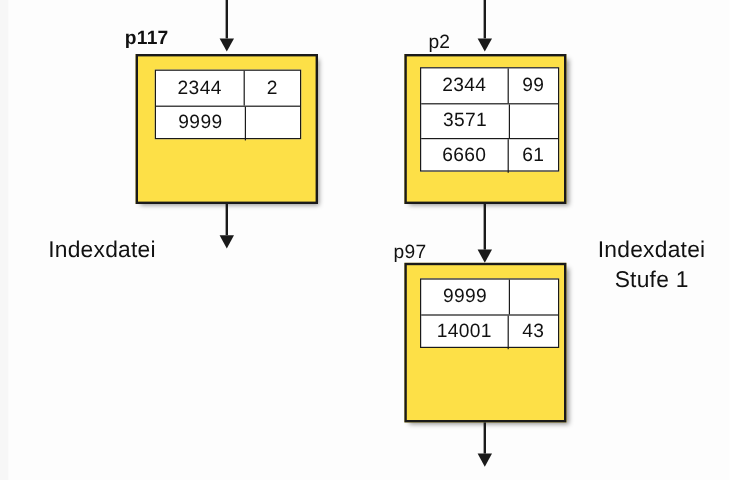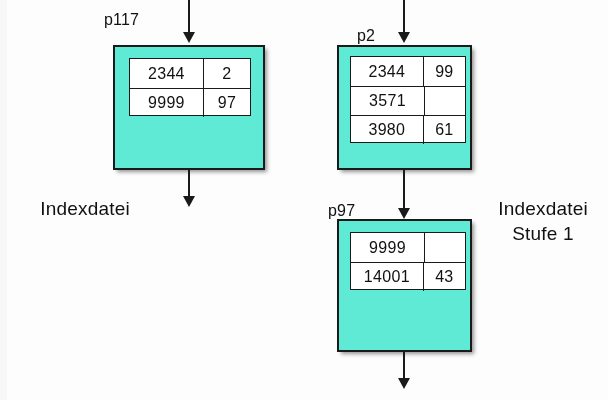--- a/index.html
+++ b/index.html
@@ -22,21 +22,21 @@
     position: absolute;
     left: 0; top: 0;
     width: 7px; height: 400px;
     background: #f7f7f7;
   }
 
   
   .node-box {
     position: absolute;
     box-sizing: border-box;
-    background: #5eead4;
+    background: #fde047;
     border: 2px solid #1a1a1a;
     box-shadow: 3px 3px 4px -1px rgba(0,0,0,0.42);
   }
 
   
   .node-id {
     position: absolute;
     font-size: 16px;
     font-weight: 400;
     color: #111111;
@@ -118,31 +118,30 @@
 </head>
 <body>
 
 <div id="stage">
 
   <div class="arrow" style="left:183px; top:0px; width:12px; height:43px;">
     <div class="shaft" style="height:32px;"></div>
     <div class="head"></div>
   </div>
 
-  <div class="node-id" style="left:104px; top:12px;">p117</div>
+  <div class="node-id" style="left:104px; top:25px;font-weight:bold;">p117</div>
 
   <div class="node-box" style="left:113px; top:45px; width:152px; height:125px;">
     <div class="keytable" style="left:14px; top:11px; width:122px; height:58px;">
       <div class="krow" style="height:29px;">
         <div class="kcell key" style="width:75px; height:100%;">2344</div>
         <div class="kcell ptr" style="width:47px; height:100%;">2</div>
       </div>
       <div class="krow" style="height:29px;">
         <div class="kcell key" style="width:75px; height:100%;">9999</div>
-        <div class="kcell ptr" style="width:47px; height:100%;">97</div>
       </div>
     </div>
   </div>
 
   <div class="arrow" style="left:183px; top:170px; width:12px; height:37px;">
     <div class="shaft" style="height:26px;"></div>
     <div class="head"></div>
   </div>
 
   <div class="arrow" style="left:398px; top:0px; width:12px; height:43px;">
@@ -155,21 +154,21 @@
   <div class="node-box" style="left:337px; top:45px; width:135px; height:125px;">
     <div class="keytable" style="left:11px; top:9px; width:116px; height:87px;">
       <div class="krow" style="height:29px;">
         <div class="kcell key" style="width:74px; height:100%;">2344</div>
         <div class="kcell ptr" style="width:42px; height:100%;">99</div>
       </div>
       <div class="krow" style="height:29px;">
         <div class="kcell key" style="width:74px; height:100%;">3571</div>
       </div>
       <div class="krow" style="height:29px;">
-        <div class="kcell key" style="width:74px; height:100%;">3980</div>
+        <div class="kcell key" style="width:74px; height:100%;">6660</div>
         <div class="kcell ptr" style="width:42px; height:100%;">61</div>
       </div>
     </div>
   </div>
 
   <div class="arrow" style="left:398px; top:170px; width:12px; height:49px;">
     <div class="shaft" style="height:38px;"></div>
     <div class="head"></div>
   </div>
 

